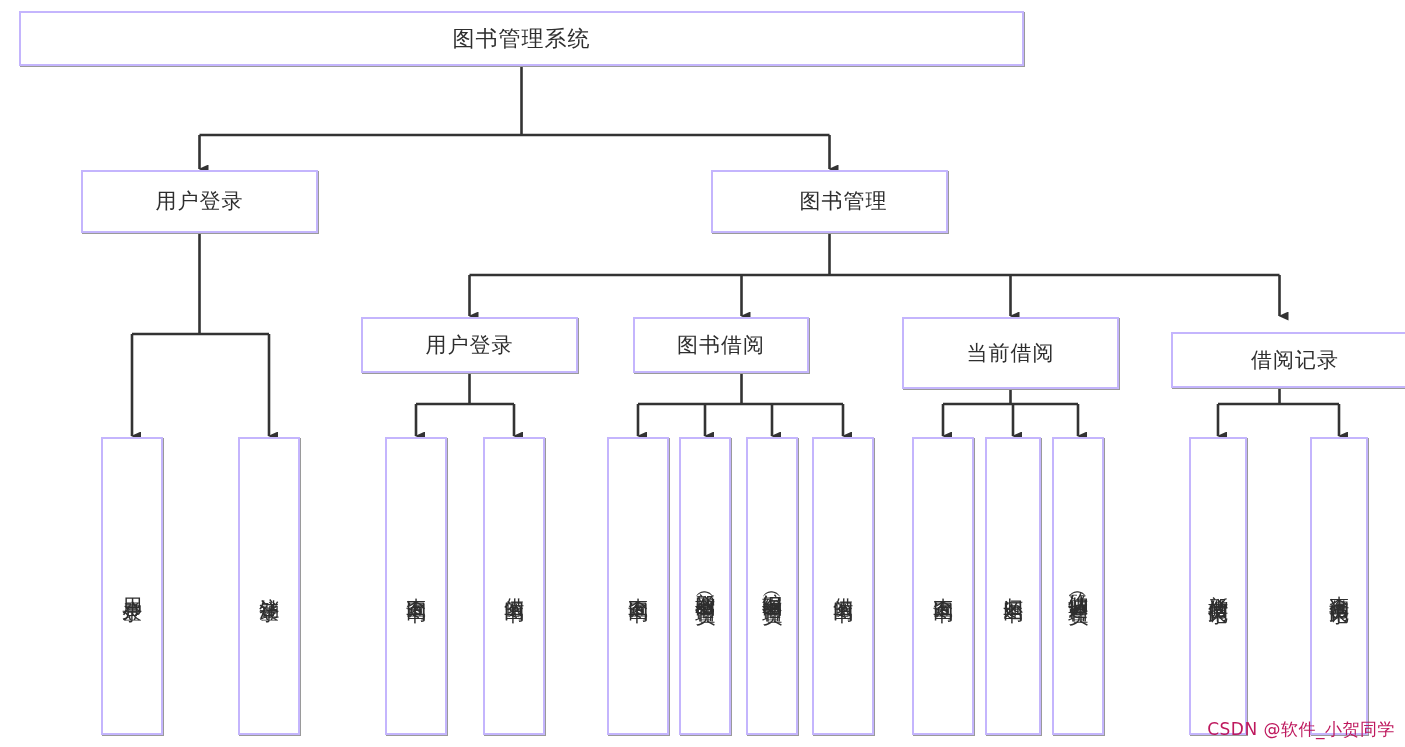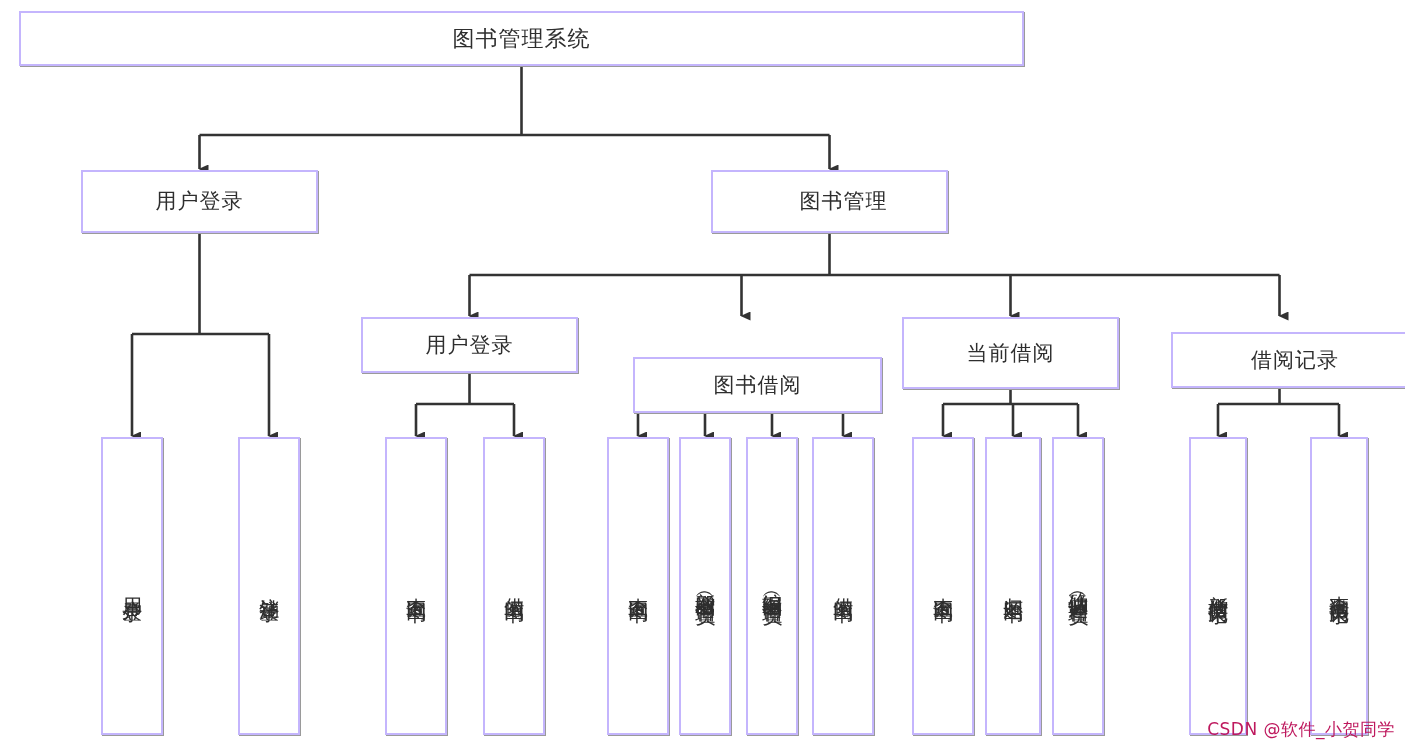--- a/index.html
+++ b/index.html
@@ -118,21 +118,21 @@
       </div>
       <div class="node-box level2" style="left: 81px; top: 170px; width: 237px; height: 63px;">
         <span class="node-label">用户登录</span>
       </div>
       <div class="node-box level2" style="left: 711px; top: 170px; width: 237px; height: 63px; padding-left: 28px;">
         <span class="node-label">图书管理</span>
       </div>
       <div class="node-box level3" style="left: 361px; top: 317px; width: 217px; height: 56px;">
         <span class="node-label">用户登录</span>
       </div>
-      <div class="node-box level3" style="left: 633px; top: 317px; width: 249px; height: 56px; margin-top: 40px;">
+      <div class="node-box level3" style="left: 633px; top: 317px; width: 176px; height: 56px;">
         <span class="node-label">图书借阅</span>
       </div>
       <div class="node-box level3" style="left: 902px; top: 317px; width: 217px; height: 72px;">
         <span class="node-label">当前借阅</span>
       </div>
       <div class="node-box level3" style="left: 1171px; top: 332px; width: 248px; height: 56px;">
         <span class="node-label">借阅记录</span>
       </div>
       <div class="node-box level4 vertical" style="left: 101px; top: 437px; width: 62px; height: 298px;">
         <span class="node-label">用户登录</span>

